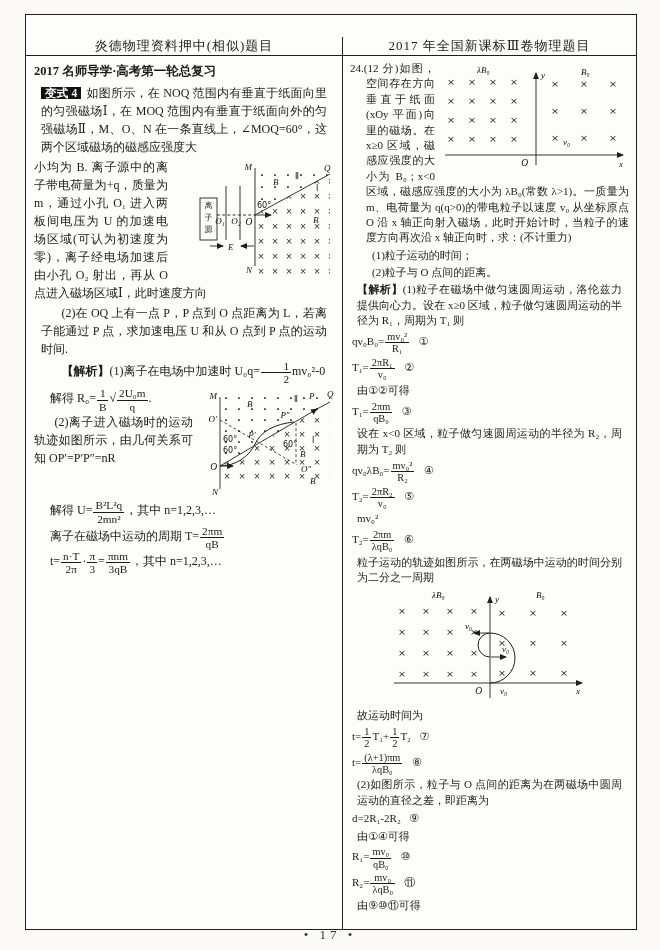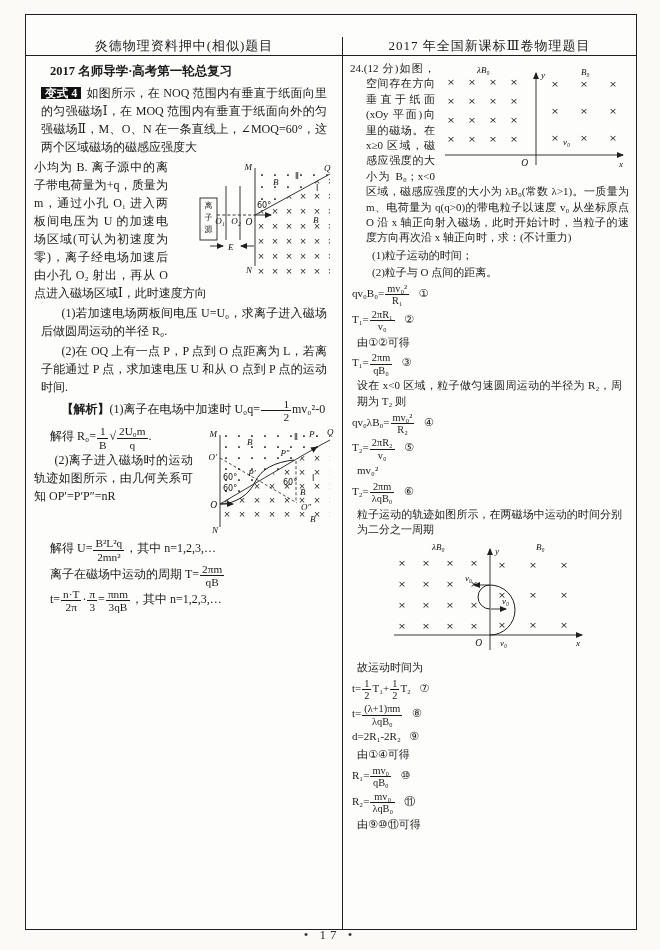--- a/index.html
+++ b/index.html
@@ -16,21 +16,21 @@
   }
   .hdr{display:flex;border-bottom:1.4px solid #1f1f1f;height:40px;flex:0 0 auto;align-items:flex-end;}
   .hdr-cell{display:flex;align-items:center;justify-content:center;font-size:13px;letter-spacing:1px;}
   .hdr-left{width:317px;border-right:1.4px solid #1f1f1f;box-sizing:border-box;}
   .hdr-right{flex:1;}
   .cols{flex:1;display:flex;min-height:0;}
   .col{box-sizing:border-box;overflow:hidden;text-align:justify;}
   .col-left{width:317px;border-right:1.4px solid #1f1f1f;padding:5px 8px 0 8px;font-size:12px;line-height:1.5;}
   .col-right{flex:1;padding:5px 7px 0 7px;font-size:11px;line-height:1.4;}
   p{margin:2px 7px;}
-  .heading{font-weight:bold;font-size:12.5px;margin:1px 0 3px 16px;}
+  .heading{font-weight:bold;font-size:12.5px;margin:1px 0 3px 0;}
   .tag{background:#111;color:#fff;font-weight:bold;font-size:11.5px;padding:0 4px;margin-right:5px;}
   .flow::after{content:"";display:block;clear:both;}
   .fig{float:right;margin:2px 0 2px 4px;}
   .fig-center{display:block;float:none;margin:2px auto;}
   .ind{padding-left:16px;}
   .ind2{text-indent:1.7em;}
   .qind{padding-left:15px;}
   .q24{padding-left:16px;text-indent:-16px;}
   .eq{margin:2.5px 0;padding-left:2px;}
   b.lbl{font-weight:bold;}
@@ -173,21 +173,20 @@
           <text class="dlc" x="85" y="48">60°</text>
           <text class="dl" x="101" y="25">B</text>
           <text class="dlc" x="123" y="19">Ⅱ</text>
           <text class="dl" x="152" y="11">Q</text>
           <text class="dlc" x="144" y="31">Ⅰ</text>
           <text class="dl" x="141" y="63">B</text>
         </svg>
         <span>小均为 B. 离子源中的离子带电荷量为+q，质量为 m，通过小孔 O₁ 进入两板间电压为 U 的加速电场区域(可认为初速度为零)，离子经电场加速后由小孔 O₂ 射出，再从 O 点进入磁场区域Ⅰ，此时速度方向</span>
       </div>
 
-      <p class="ind2">(1)若加速电场两板间电压 U=U₀，求离子进入磁场后做圆周运动的半径 R₀.</p>
       <p class="ind2">(2)在 OQ 上有一点 P，P 点到 O 点距离为 L，若离子能通过 P 点，求加速电压 U 和从 O 点到 P 点的运动时间.</p>
 
       <p class="ind2"><b class="lbl">【解析】</b><span>(1)离子在电场中加速时 U₀q=<span class="frac">
               <span class="fnum">1</span>
               <span class="fden">2</span>
             </span>mv₀²-0</span></p>
 
       <div class="flow">
 
         <svg class="fig" width="137" height="108" viewBox="0 0 137 108" role="img">
@@ -414,20 +413,21 @@
           <text class="dl" x="38" y="10">λB₀</text>
           <text class="dl" x="142" y="12">B₀</text>
           <text class="dl" x="124" y="82">v₀</text>
         </svg>
         <span>24.(12 分)如图，空间存在方向垂直于纸面(xOy 平面)向里的磁场。在 x≥0 区域，磁感应强度的大小为 B₀；x&lt;0 区域，磁感应强度的大小为 λB₀(常数 λ&gt;1)。一质量为 m、电荷量为 q(q&gt;0)的带电粒子以速度 v₀ 从坐标原点 O 沿 x 轴正向射入磁场，此时开始计时，当粒子的速度方向再次沿 x 轴正向时，求：(不计重力)</span>
       </div>
 
       <p class="qind">(1)粒子运动的时间；</p>
       <p class="qind">(2)粒子与 O 点间的距离。</p>
 
+      <p><b class="lbl">【解析】</b><span>(1)粒子在磁场中做匀速圆周运动，洛伦兹力提供向心力。设在 x≥0 区域，粒子做匀速圆周运动的半径为 R₁，周期为 T₁ 则</span></p>
 
       <div class="eq">qv₀B₀=<span class="frac">
             <span class="fnum">mv₀²</span>
             <span class="fden">R₁</span>
           </span>&nbsp;&nbsp;&nbsp;①</div>
       <div class="eq">T₁=<span class="frac">
             <span class="fnum">2πR₁</span>
             <span class="fden">v₀</span>
           </span>&nbsp;&nbsp;&nbsp;②</div>
       <p>由①②可得</p>
@@ -509,20 +509,21 @@
             <span class="fnum">1</span>
             <span class="fden">2</span>
           </span>T₁+<span class="frac">
             <span class="fnum">1</span>
             <span class="fden">2</span>
           </span>T₂&nbsp;&nbsp;&nbsp;⑦</div>
       <div class="eq">t=<span class="frac">
             <span class="fnum">(λ+1)πm</span>
             <span class="fden">λqB₀</span>
           </span>&nbsp;&nbsp;&nbsp;⑧</div>
+      <p>(2)如图所示，粒子与 O 点间的距离为在两磁场中圆周运动的直径之差，即距离为</p>
       <div class="eq">d=2R₁-2R₂&nbsp;&nbsp;&nbsp;⑨</div>
       <p>由①④可得</p>
       <div class="eq">R₁=<span class="frac">
             <span class="fnum">mv₀</span>
             <span class="fden">qB₀</span>
           </span>&nbsp;&nbsp;&nbsp;⑩</div>
       <div class="eq">R₂=<span class="frac">
             <span class="fnum">mv₀</span>
             <span class="fden">λqB₀</span>
           </span>&nbsp;&nbsp;&nbsp;⑪</div>

